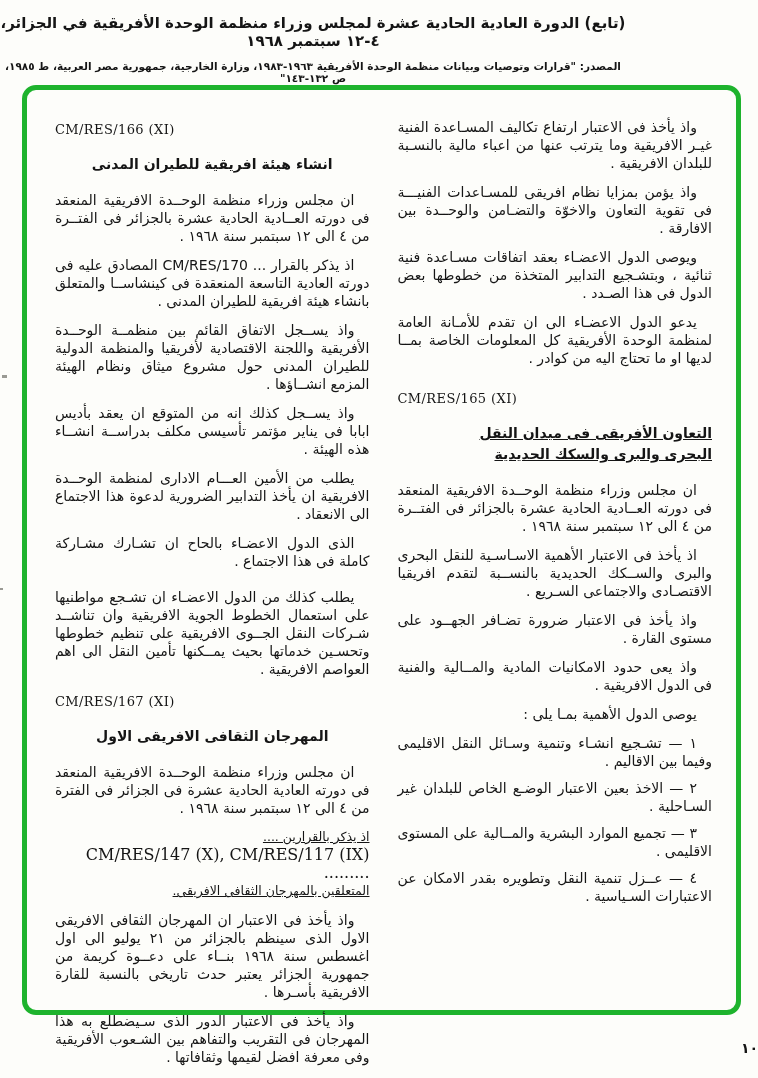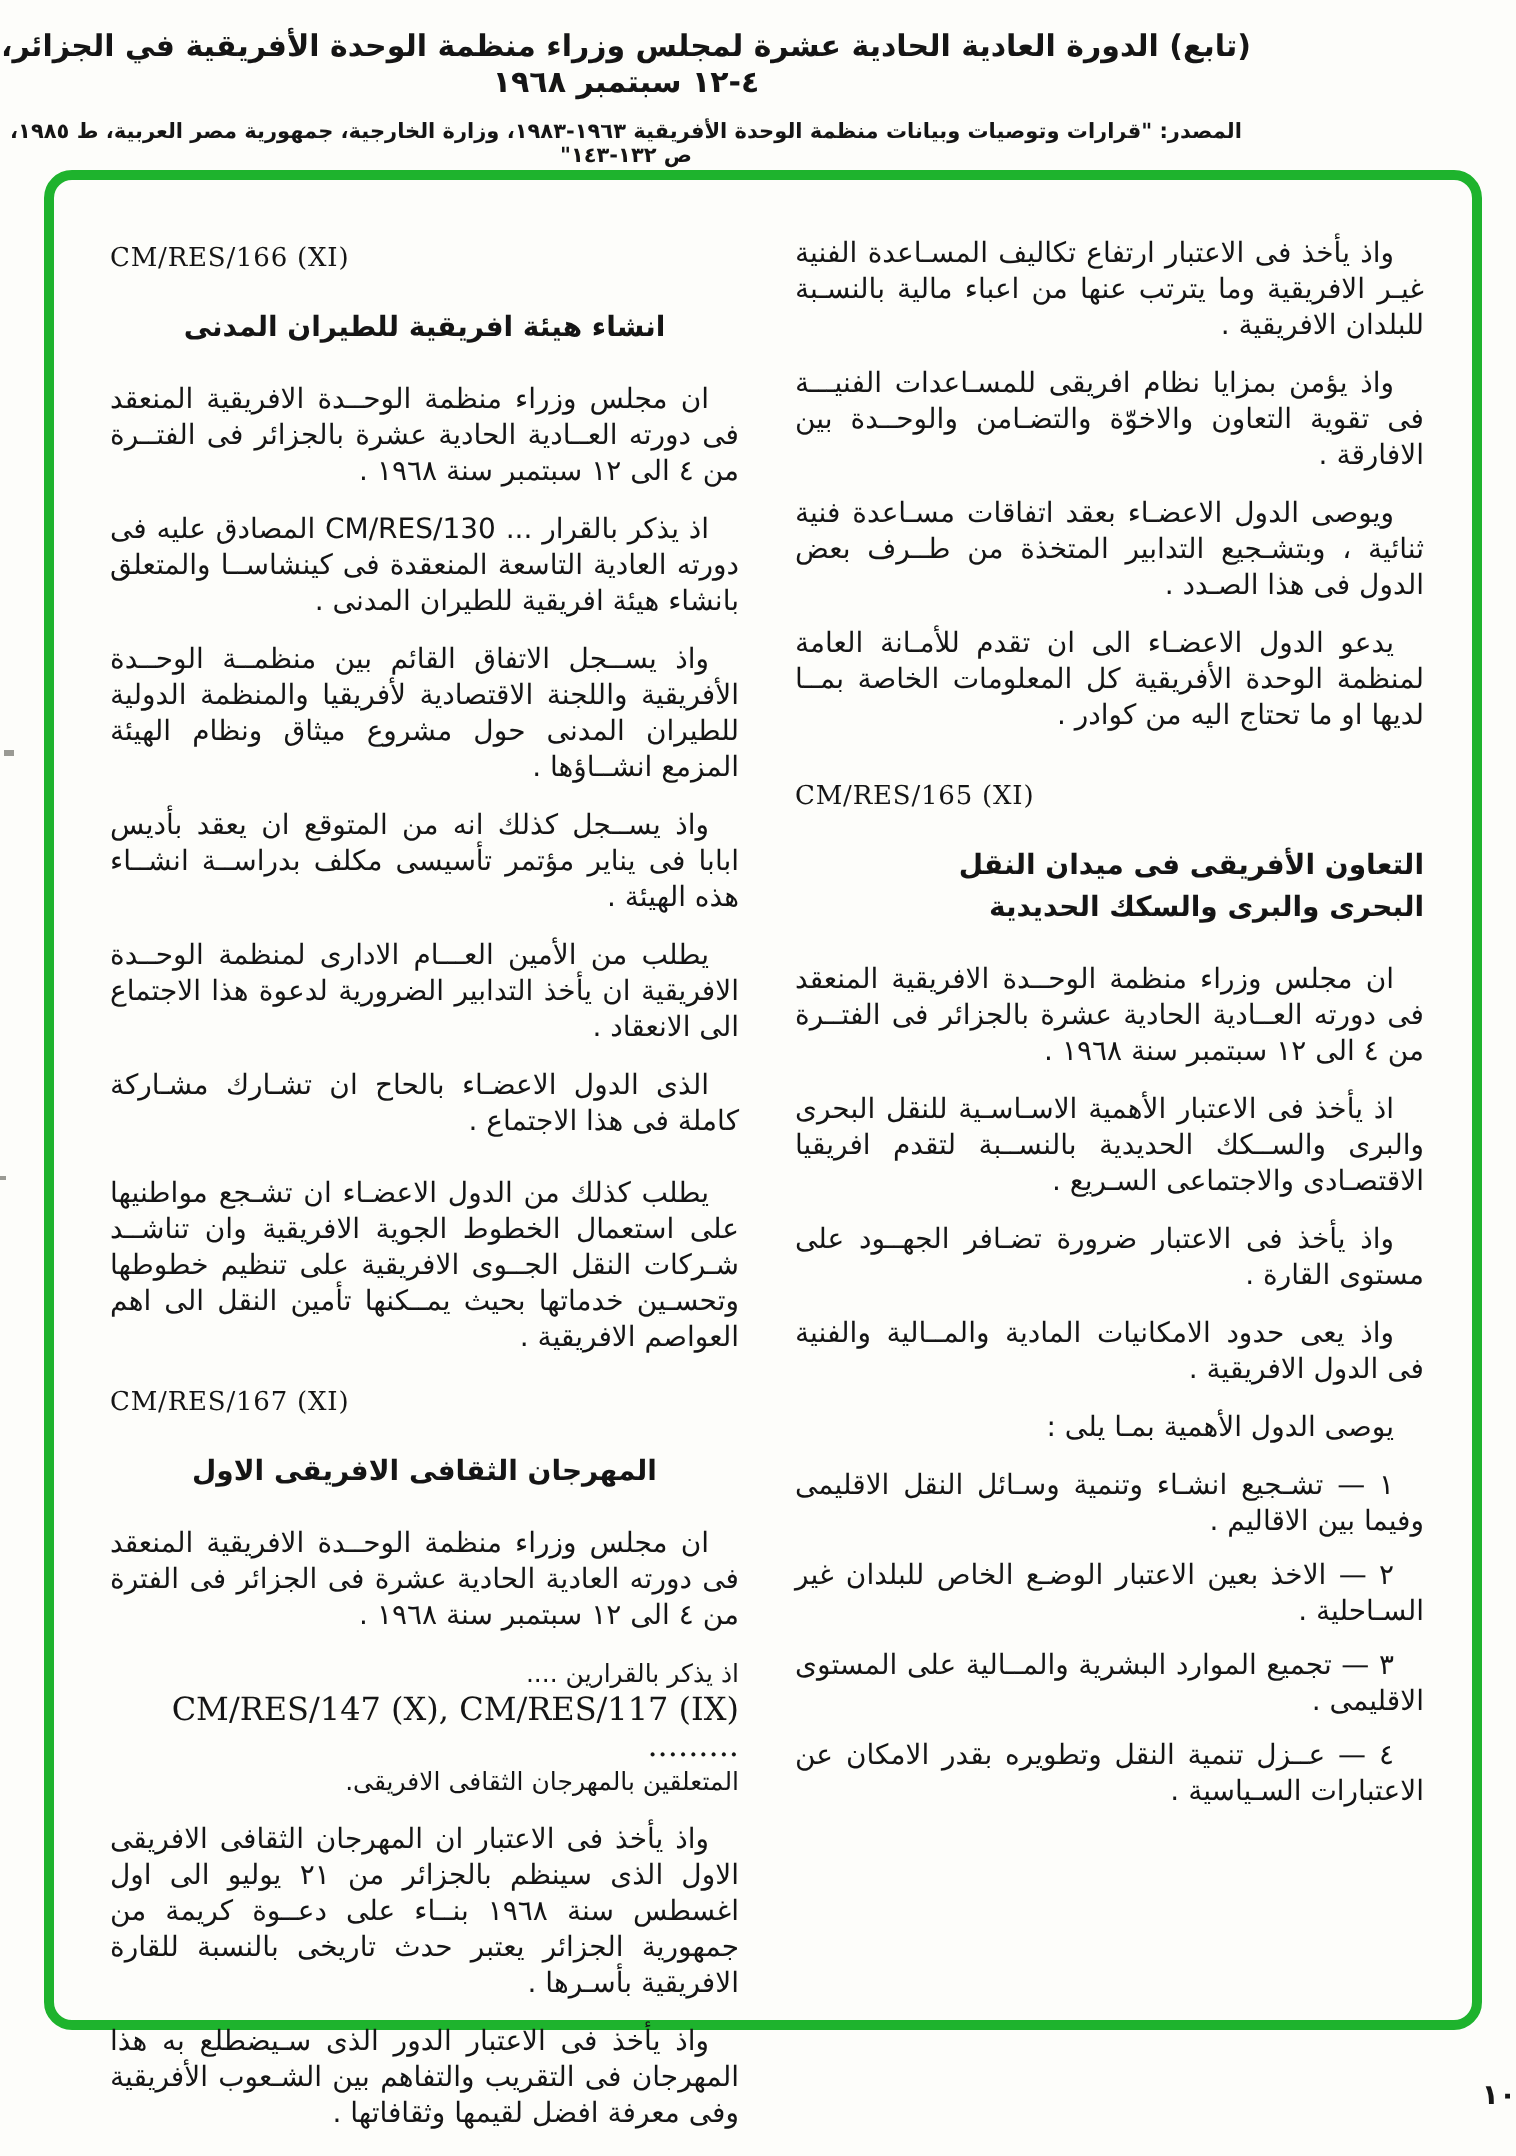--- a/index.html
+++ b/index.html
@@ -29,21 +29,21 @@
   .block.code{
     direction:ltr;text-align:left;
     font-family:"DejaVu Serif",serif;font-size:13px;letter-spacing:.4px;
     margin:4px 0 17px 0;
   }
   .block.heading{
     direction:rtl;text-align:center;font-weight:bold;
     font-size:14px;line-height:21px;margin:2px 0 16px 0;
   }
   .block .mline{display:block;}
-  .mline.rtl{direction:rtl;text-align:right;}
+  .mline.rtl{direction:rtl;text-align:right;text-decoration:underline;}
   .mline.ltr{direction:ltr;text-align:right;font-family:"DejaVu Serif",serif;font-size:16px;}
   .block.mixed{font-size:12.5px;line-height:18px;margin-bottom:11px;}
   .block.mixed .mline.rtl{padding-left:40px;}
   .footer{
     position:absolute;top:1040px;left:0;width:758px;
     direction:rtl;font-size:14px;font-weight:bold;
   }
   .speck{position:absolute;background:#9a9a94;}
   .speck1{left:2px;top:375px;width:5px;height:3px;}
   .speck2{left:0px;top:588px;width:3px;height:2px;}
@@ -56,41 +56,41 @@
   <div class="header">
     <div class="h1">(تابع) الدورة العادية الحادية عشرة لمجلس وزراء منظمة الوحدة الأفريقية في الجزائر، ٤-١٢ سبتمبر ١٩٦٨</div>
     <div class="h2">المصدر: "قرارات وتوصيات وبيانات منظمة الوحدة الأفريقية ١٩٦٣-١٩٨٣، وزارة الخارجية، جمهورية مصر العربية، ط ١٩٨٥، ص ١٣٢-١٤٣"</div>
   </div>
 
   <div class="frame" id="frame" style="border-color: rgb(30, 179, 45);">
     <div class="col" id="col-left">
         <div class="block code">CM/RES/166 (XI)</div>
         <div class="block heading">انشاء هيئة افريقية للطيران المدنى</div>
         <div class="block para">ان مجلس وزراء منظمة الوحــدة الافريقية المنعقد فى دورته العــادية الحادية عشرة بالجزائر فى الفتــرة من ٤ الى ١٢ سبتمبر سنة ١٩٦٨ .</div>
-        <div class="block para">اذ يذكر بالقرار ... CM/RES/130 المصادق عليه فى دورته العادية التاسعة المنعقدة فى كينشاســا والمتعلق بانشاء هيئة افريقية للطيران المدنى .</div>
+        <div class="block para">اذ يذكر بالقرار ... CM/RES/170 المصادق عليه فى دورته العادية التاسعة المنعقدة فى كينشاســا والمتعلق بانشاء هيئة افريقية للطيران المدنى .</div>
         <div class="block para">واذ يســجل الاتفاق القائم بين منظمــة الوحــدة الأفريقية واللجنة الاقتصادية لأفريقيا والمنظمة الدولية للطيران المدنى حول مشروع ميثاق ونظام الهيئة المزمع انشــاؤها .</div>
         <div class="block para">واذ يســجل كذلك انه من المتوقع ان يعقد بأديس ابابا فى يناير مؤتمر تأسيسى مكلف بدراســة انشــاء هذه الهيئة .</div>
         <div class="block para">يطلب من الأمين العـــام الادارى لمنظمة الوحــدة الافريقية ان يأخذ التدابير الضرورية لدعوة هذا الاجتماع الى الانعقاد .</div>
         <div class="block para">الذى الدول الاعضـاء بالحاح ان تشـارك مشـاركة كاملة فى هذا الاجتماع .</div>
         <div class="block para" style="margin-top: 18px;">يطلب كذلك من الدول الاعضـاء ان تشـجع مواطنيها على استعمال الخطوط الجوية الافريقية وان تناشــد شـركات النقل الجــوى الافريقية على تنظيم خطوطها وتحسـين خدماتها بحيث يمــكنها تأمين النقل الى اهم العواصم الافريقية .</div>
         <div class="block code" style="margin-top: 16px;">CM/RES/167 (XI)</div>
         <div class="block heading">المهرجان الثقافى الافريقى الاول</div>
         <div class="block para">ان مجلس وزراء منظمة الوحــدة الافريقية المنعقد فى دورته العادية الحادية عشرة فى الجزائر فى الفترة من ٤ الى ١٢ سبتمبر سنة ١٩٦٨ .</div>
         <div class="block mixed">
           <div class="mline rtl">اذ يذكر بالقرارين ....</div>
           <div class="mline ltr">CM/RES/147 (X), CM/RES/117 (IX) .........</div>
           <div class="mline rtl">المتعلقين بالمهرجان الثقافى الافريقى.</div>
         </div>
         <div class="block para">واذ يأخذ فى الاعتبار ان المهرجان الثقافى الافريقى الاول الذى سينظم بالجزائر من ٢١ يوليو الى اول اغسطس سنة ١٩٦٨ بنــاء على دعــوة كريمة من جمهورية الجزائر يعتبر حدث تاريخى بالنسبة للقارة الافريقية بأسـرها .</div>
         <div class="block para">واذ يأخذ فى الاعتبار الدور الذى سـيضطلع به هذا المهرجان فى التقريب والتفاهم بين الشـعوب الأفريقية وفى معرفة افضل لقيمها وثقافاتها .</div>
       </div>
     <div class="col" id="col-right">
         <div class="block para">واذ يأخذ فى الاعتبار ارتفاع تكاليف المسـاعدة الفنية غيـر الافريقية وما يترتب عنها من اعباء مالية بالنسـبة للبلدان الافريقية .</div>
         <div class="block para">واذ يؤمن بمزايا نظام افريقى للمسـاعدات الفنيـــة فى تقوية التعاون والاخوّة والتضـامن والوحــدة بين الافارقة .</div>
-        <div class="block para">ويوصى الدول الاعضـاء بعقد اتفاقات مسـاعدة فنية ثنائية ، وبتشـجيع التدابير المتخذة من طــرف بعض الدول فى هذا الصـدد .</div>
+        <div class="block para">ويوصى الدول الاعضـاء بعقد اتفاقات مسـاعدة فنية ثنائية ، وبتشـجيع التدابير المتخذة من خطوطها بعض الدول فى هذا الصـدد .</div>
         <div class="block para">يدعو الدول الاعضـاء الى ان تقدم للأمـانة العامة لمنظمة الوحدة الأفريقية كل المعلومات الخاصة بمــا لديها او ما تحتاج اليه من كوادر .</div>
         <div class="block code" style="margin-top: 24px;">CM/RES/165 (XI)</div>
         <div class="block heading">
           <div class="mline rtl">التعاون الأفريقى فى ميدان النقل</div>
           <div class="mline rtl">البحرى والبرى والسكك الحديدية</div>
         </div>
         <div class="block para">ان مجلس وزراء منظمة الوحــدة الافريقية المنعقد فى دورته العــادية الحادية عشرة بالجزائر فى الفتــرة من ٤ الى ١٢ سبتمبر سنة ١٩٦٨ .</div>
         <div class="block para">اذ يأخذ فى الاعتبار الأهمية الاسـاسـية للنقل البحرى والبرى والســكك الحديدية بالنســبة لتقدم افريقيا الاقتصـادى والاجتماعى السـريع .</div>
         <div class="block para">واذ يأخذ فى الاعتبار ضرورة تضـافر الجهــود على مستوى القارة .</div>
         <div class="block para">واذ يعى حدود الامكانيات المادية والمــالية والفنية فى الدول الافريقية .</div>

